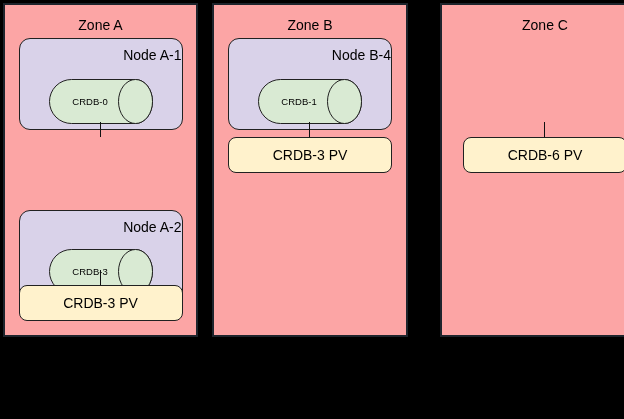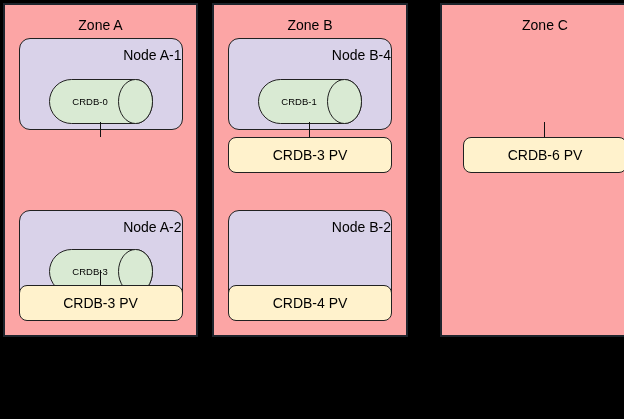--- a/index.html
+++ b/index.html
@@ -144,26 +144,20 @@
         <path class="shape" d="M 86.5,0.5 L 22.5,0.5 A 22,22 0 0 0 0.5,22.5 A 22,22 0 0 0 22.5,44.5 L 86.5,44.5 A 17,22 0 0 0 86.5,0.5 Z"></path>
         <ellipse class="shape" cx="86.5" cy="22.5" rx="17" ry="22"></ellipse>
         <text x="41" y="26" text-anchor="middle">CRDB-1</text>
       </svg>
     </div>
     <div class="connector connector-1"></div>
     <div class="pv pv-1">
       <span class="pv-label">CRDB-3 PV</span>
     </div>
 
-    <div class="node node-2">
-      <div class="node-label">Node B-2</div>
-    </div>
-    <div class="pv pv-2">
-      <span class="pv-label">CRDB-4 PV</span>
-    </div>
   </section>
 
   <section class="zone zone-c">
     <div class="zone-label">Zone C</div>
 
     <div class="connector connector-1"></div>
     <div class="pv pv-1">
       <span class="pv-label">CRDB-6 PV</span>
     </div>
 

